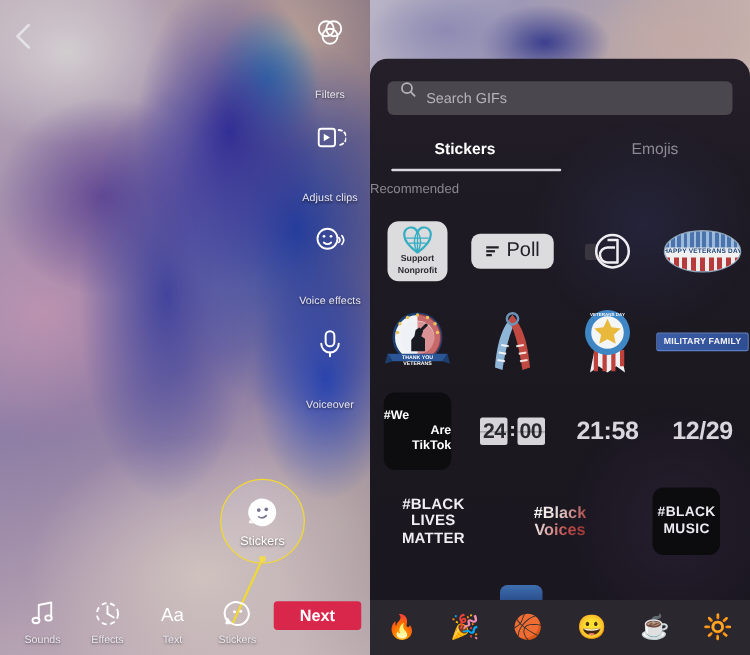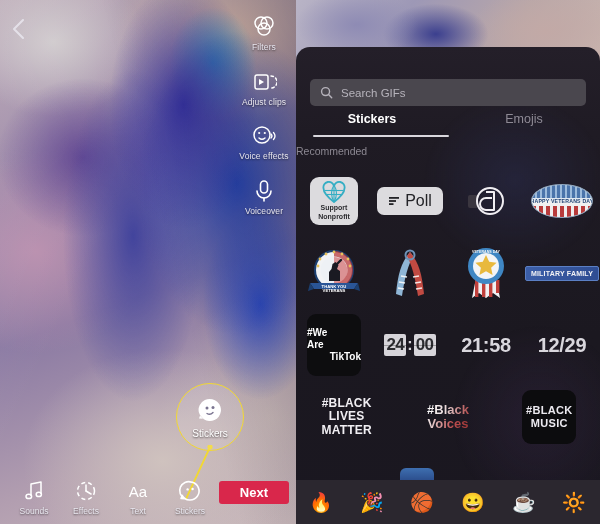--- a/index.html
+++ b/index.html
@@ -44,21 +44,21 @@
   .back-chevron {
     position: absolute; left: 8px; top: 16px; width: 22px; height: 26px;
     opacity: .85;
   }
 
   
   .tool-rail {
     position: absolute; right: 4px; top: 14px; width: 56px;
     display: flex; flex-direction: column; align-items: center; gap: 16px;
   }
-  .tool { display: flex; flex-direction: column; align-items: center; width: 56px; }
+  .tool { display: flex; flex-direction: column; align-items: center; width: 56px; gap: 28px; }
   .tool .glyph { width: 26px; height: 26px; display: block; }
   .tool .tlabel {
     margin-top: 3px; font-size: 8.5px; color: #e8e6ef; text-align: center;
     line-height: 1.12; letter-spacing: .1px; text-shadow: 0 1px 2px rgba(0,0,0,.55);
   }
 
   
   .annot-circle {
     position: absolute; left: 176px; top: 383px; width: 68px; height: 68px;
     border-radius: 50%; border: 1.6px solid #f2d832;
@@ -113,22 +113,22 @@
     border-radius: 14px 14px 0 0;
   }
   .sheet-glow {
     position: absolute; inset: 0; border-radius: 14px 14px 0 0; pointer-events: none;
     background:
       radial-gradient(ellipse 130px 120px at 72% 28%, rgba(52,58,110,.30) 0%, rgba(52,58,110,0) 70%),
       radial-gradient(ellipse 120px 130px at 80% 78%, rgba(70,48,92,.26) 0%, rgba(70,48,92,0) 72%);
   }
 
   .search-bar {
-    position: absolute; left: 14px; top: 32px; width: 276px; height: 27px;
-    background: #4a474e; border-radius: 5px; display: flex; align-items: center;
+    position: absolute; left: 14px; top: 18px; width: 276px; height: 27px;
+    background: #4a474e; border-radius: 5px; display: flex; 
     padding: 0 10px; gap: 8px;
   }
   .search-bar .s-icon { width: 13px; height: 13px; flex: 0 0 auto; }
   .search-input {
     background: transparent; border: none; outline: none; flex: 1;
     color: #cfcdd4; font-size: 11.5px; font-family: "Liberation Sans", sans-serif;
   }
   .search-input::placeholder { color: #b6b3bb; }
 
   .tabs {
@@ -216,21 +216,21 @@
 
   .st-wearetiktok {
     width: 54px; height: 62px; border-radius: 9px; background: #0d0d0f;
     display: flex; flex-direction: column; align-items: center; justify-content: center;
     padding: 0;
   }
   .st-wearetiktok .l {
     font-size: 10px; font-weight: bold; color: #fff; line-height: 1.22; width: 100%;
   }
   .st-wearetiktok .l1 { text-align: left; }
-  .st-wearetiktok .l2 { text-align: left; }
+  .st-wearetiktok .l2 { text-align: right; }
   .st-wearetiktok .l3 { text-align: right; }
 
   .st-flip { display: flex; align-items: center; gap: 1px; }
   .st-flip .fcard {
     background: #d6d4d9; color: #2b2b2f; font-size: 17px; font-weight: bold;
     padding: 1px 2px; border-radius: 2px; letter-spacing: -.5px;
     position: relative;
   }
   .st-flip .fcard::after {
     content: ""; position: absolute; left: 0; right: 0; top: 50%;

